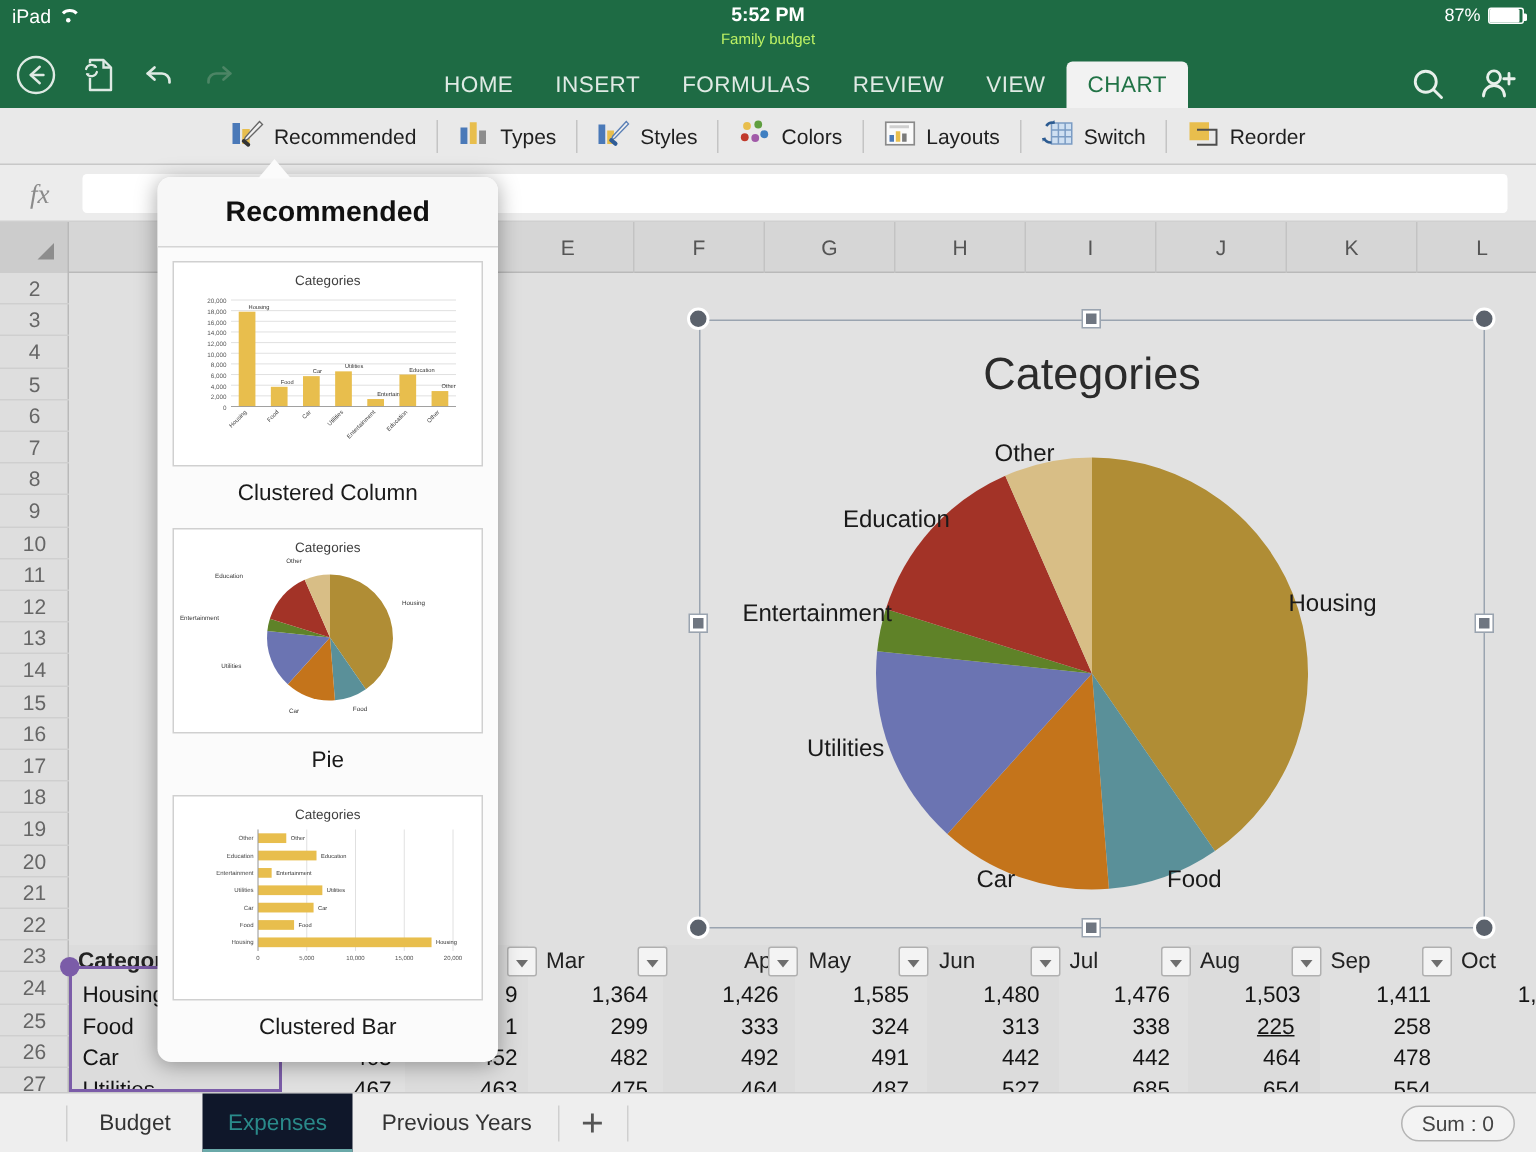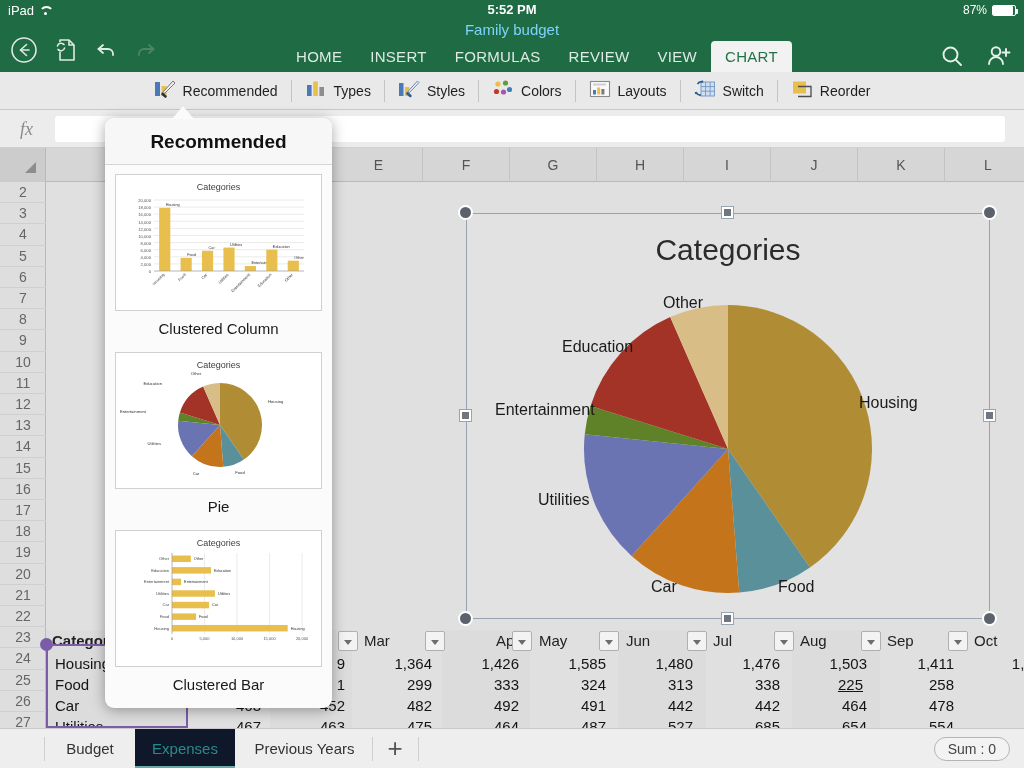--- a/index.html
+++ b/index.html
@@ -32,21 +32,21 @@
   .battery::after { content: ""; position: absolute; right: -3px; top: 3px; width: 2px; height: 5px; background: #fff; border-radius: 0 1px 1px 0; }
   .battery i { display: block; height: 100%; background: #fff; width: 92%; border-radius: 1px; }
 
   
   .titlebar {
     position: absolute; top: 22px; left: 0; width: 1024px; height: 50px;
     background: #1e6b44;
   }
   .doctitle {
     position: absolute; left: 0; width: 1024px; top: -1px; text-align: center;
-    color: #7dd3fc; font-size: 15px;
+    color: #bef264; font-size: 10px;
   }
   .navicons { position: absolute; left: 10px; top: 14px; display: flex; align-items: center; gap: 16px; }
   .navicons svg { display: block; }
   .tabstrip {
     position: absolute; left: 282px; top: 19px; display: flex; align-items: flex-end; height: 31px;
   }
   .tab {
     color: #dfeae4; font-size: 15px; padding: 0 14px; height: 31px; line-height: 31px;
     letter-spacing: .3px;
   }

